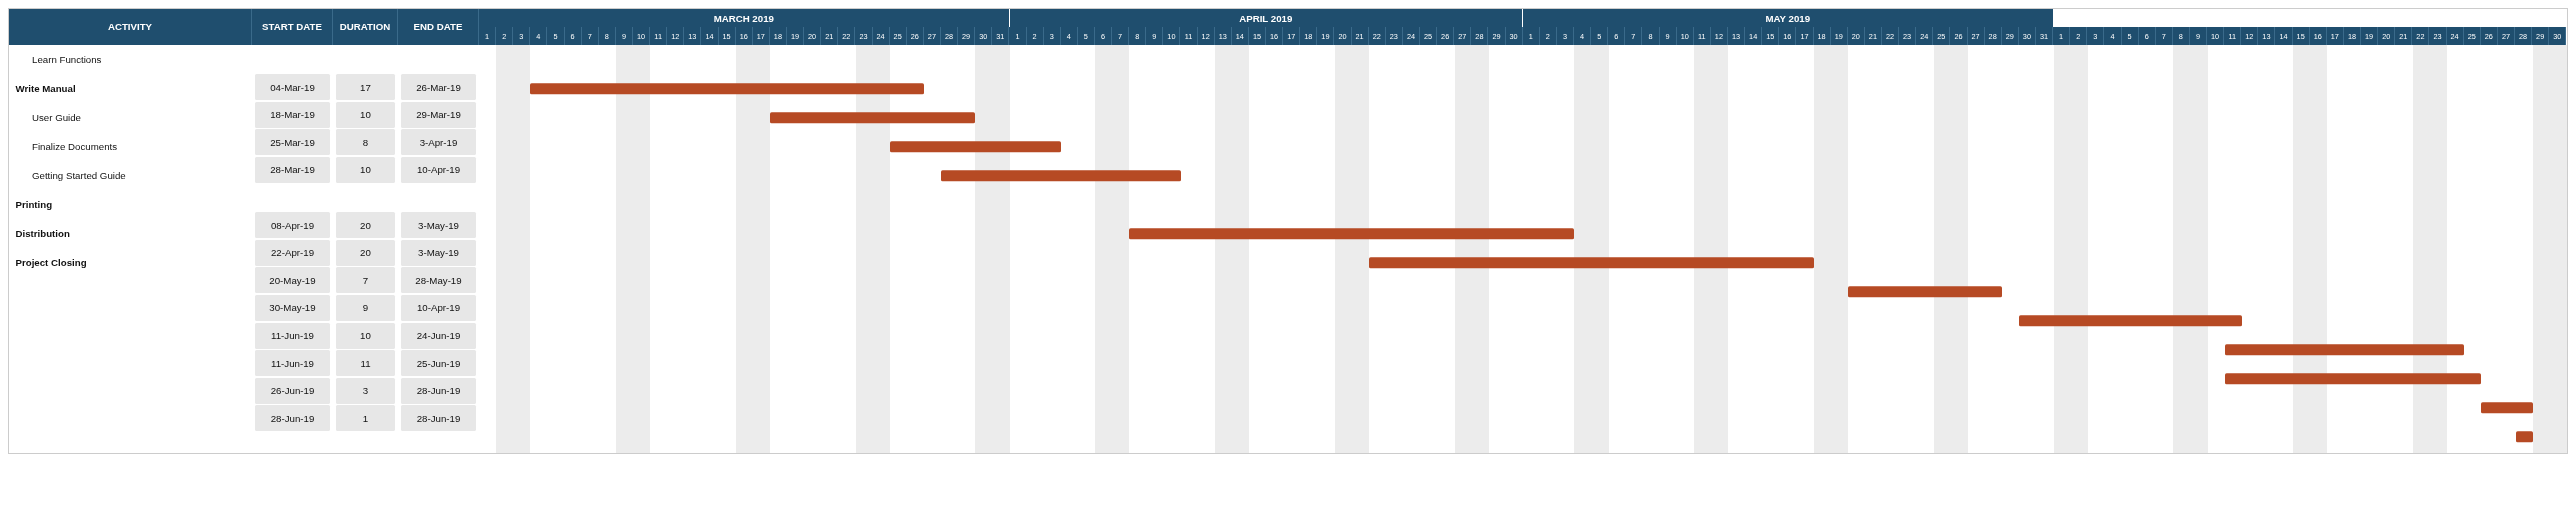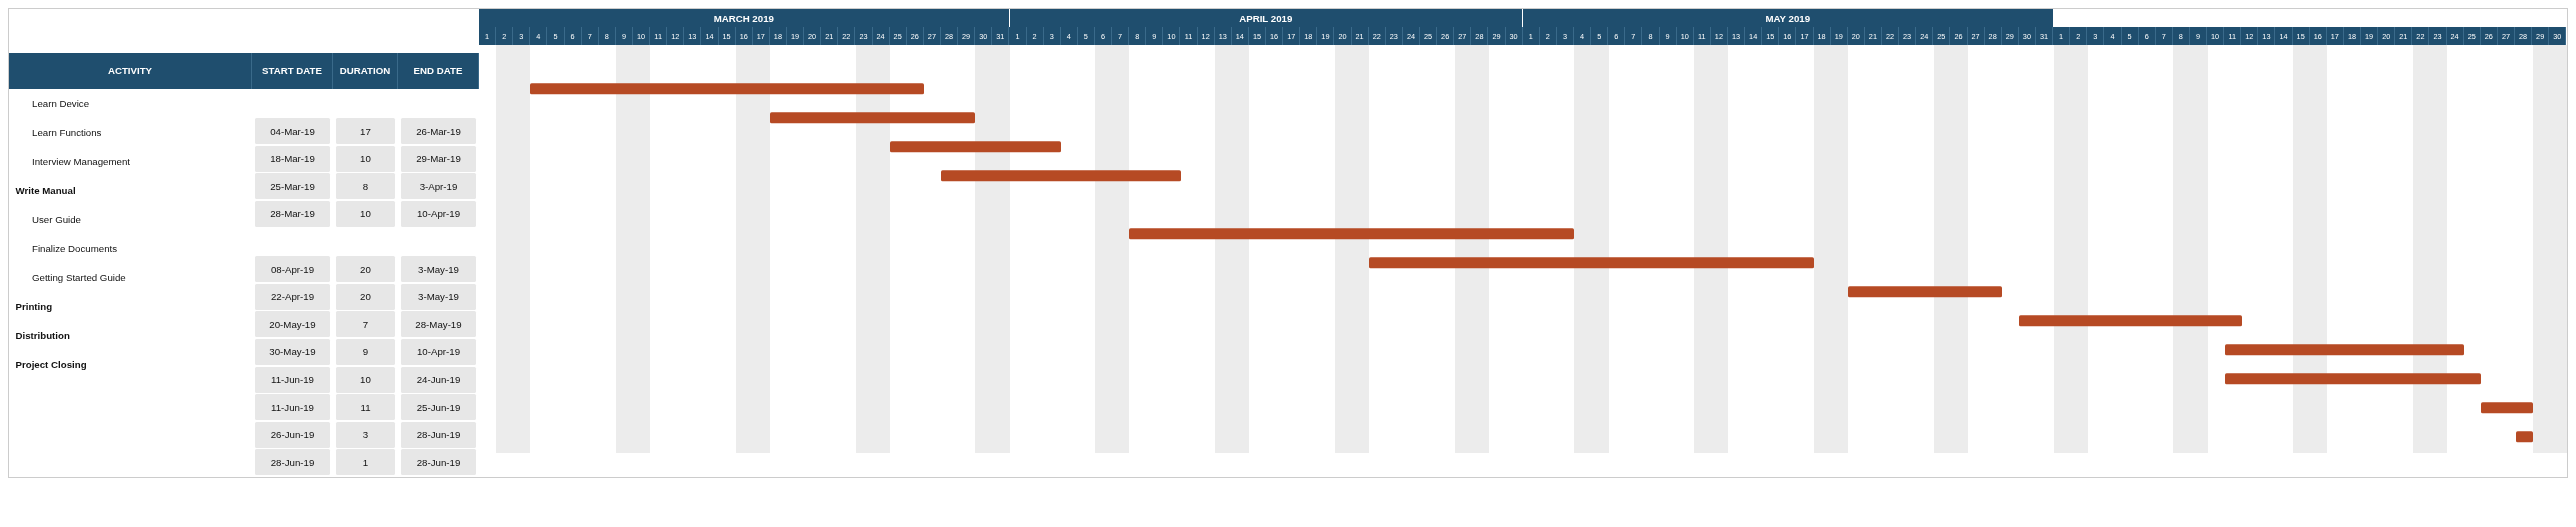--- a/index.html
+++ b/index.html
@@ -14,21 +14,20 @@
     display: flex;
     border: 0.8px solid #ccc;
   }
   .left {
     flex: 0 0 auto;
     display: flex;
   }
   .col {
     display: flex;
     flex-direction: column;
-    margin-top: 44px;
   }
   .col.activity { width: 243px; }
   .col.start    { width: 81px; }
   .col.duration { width: 65px; }
   .col.end      { width: 81px; }
   .hdr {
     background: #1f4e6e;
     color: #fff;
     font-weight: bold;
     font-size: 9.7px;
@@ -122,23 +121,21 @@
 </style>
 </head>
 <body>
 
 <div class="gantt">
 
   <div class="left">
     <div class="col activity">
       <div class="hdr">ACTIVITY</div>
       <div id="col-activity-body">
-          <div class="row-cell task">Learn Device</div>
           <div class="row-cell task">Learn Functions</div>
-          <div class="row-cell task">Interview Management</div>
           <div class="row-cell phase">Write Manual</div>
           <div class="row-cell task">User Guide</div>
           <div class="row-cell task">Finalize Documents</div>
           <div class="row-cell task">Getting Started Guide</div>
           <div class="row-cell phase">Printing</div>
           <div class="row-cell phase">Distribution</div>
           <div class="row-cell phase">Project Closing</div>
         </div>
     </div>
     <div class="col start">

